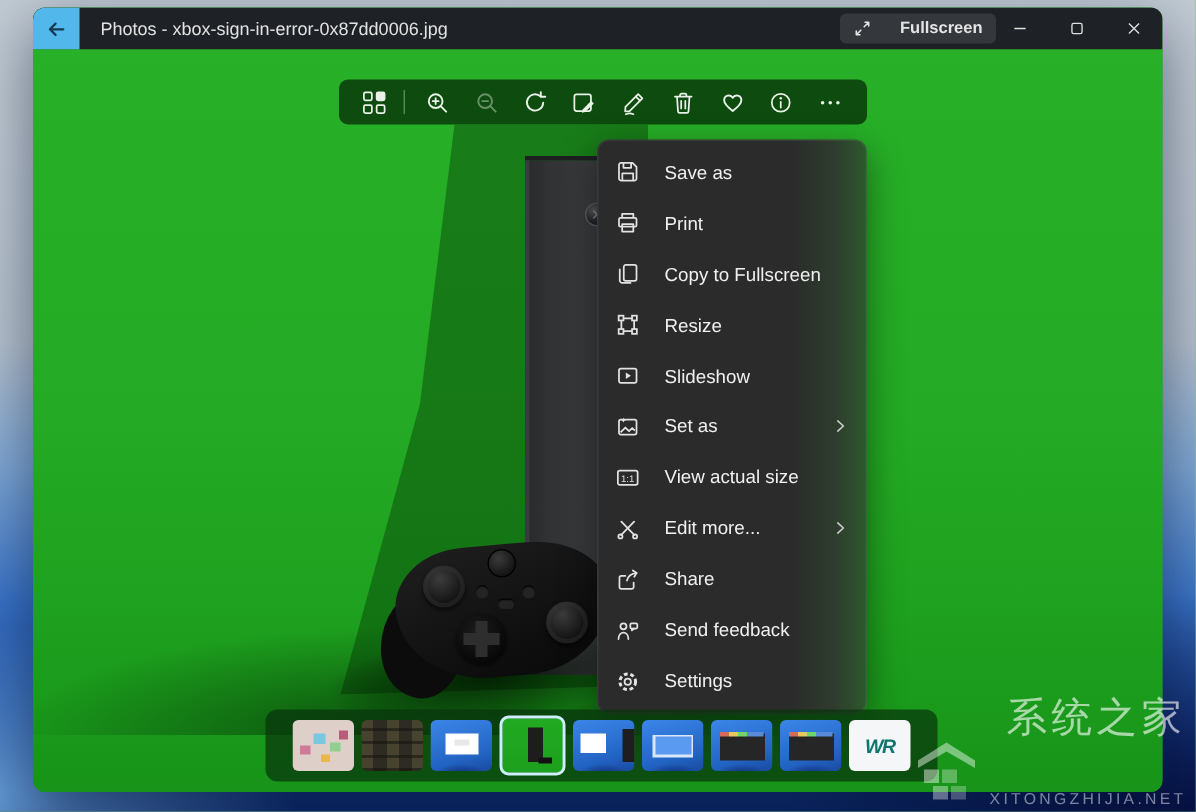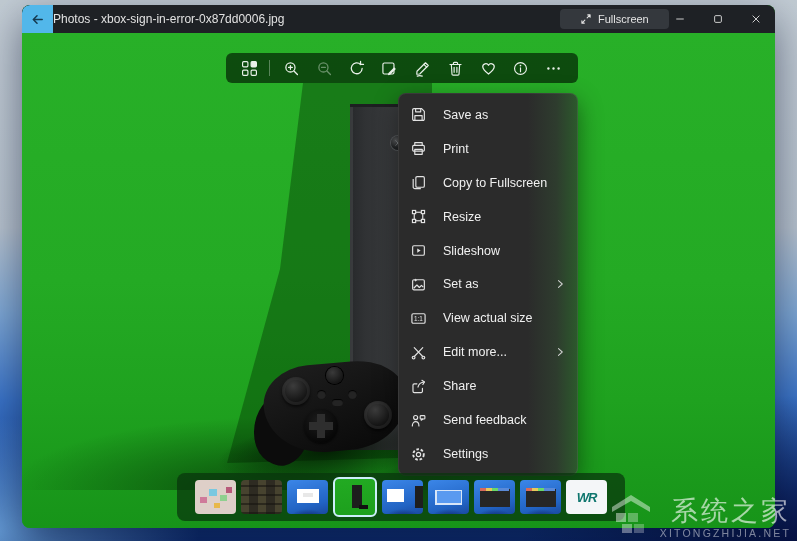--- a/index.html
+++ b/index.html
@@ -25,25 +25,25 @@
   
   .titlebar {
     position:relative; height:28px; background:#1e2125;
     display:flex; align-items:center; color:#dcdcdc;
   }
   .back-btn {
     width:31px; height:28px; background:#52b7ea; border:none;
     display:flex; align-items:center; justify-content:center;
     border-radius:8px 0 0 0; color:#153a50; cursor:pointer;
   }
-  .win-title { margin-left:0; font-size:12px; color:#e2e2e2; white-space:nowrap; }
+  .win-title { margin-left:14px; font-size:12px; color:#e2e2e2; white-space:nowrap; }
   .fullscreen-btn {
-    position:absolute; left:538px; top:4px; height:20px; padding:0 20px;
+    position:absolute; left:538px; top:4px; height:20px; padding:0 9px;
     background:#34383d; border:none; border-radius:4px; color:#e4e4e4;
-    display:flex; align-items:center; gap:6px; font-size:11px; cursor:pointer;
+    display:flex; align-items:center; gap:19px; font-size:11px; cursor:pointer;font-weight:bold;
   }
   .caption-group { margin-left:auto; display:flex; height:28px; }
   .cap-btn {
     width:38px; height:28px; background:transparent; border:none; color:#e0e0e0;
     display:flex; align-items:center; justify-content:center; cursor:pointer;
   }
 
   
   .content {
     position:absolute; left:0; top:28px; right:0; bottom:0;
@@ -177,21 +177,21 @@
     linear-gradient(165deg,#3b86e8 0%, #2264c4 70%, #1a4aa0 100%); }
   .t9 { background:#f4f6f8; display:flex; align-items:center; justify-content:center;
     color:#0f766e; font-weight:bold; font-size:13px; font-style:italic; letter-spacing:-1px; }
 
   
   .watermark {
     position:absolute; right:6px; bottom:2px; display:flex; align-items:flex-end; gap:8px;
     color:rgba(255,255,255,.6); pointer-events:none; z-index:50;
   }
   .wm-logo { opacity:.55; }
-  .wm-text { display:flex; flex-direction:column; align-items:flex-end; }
+  .wm-text { display:flex; flex-direction:column; align-items:flex-end;gap:33px; }
   .wm-title { font-size:27px; letter-spacing:3px; line-height:1.1; color:rgba(255,255,255,.62); }
   .wm-domain { font-size:10.5px; letter-spacing:2.2px; color:rgba(255,255,255,.48); }
 
   svg { display:block; }
 </style>
 </head>
 <body>
 
 <div class="window">
 

